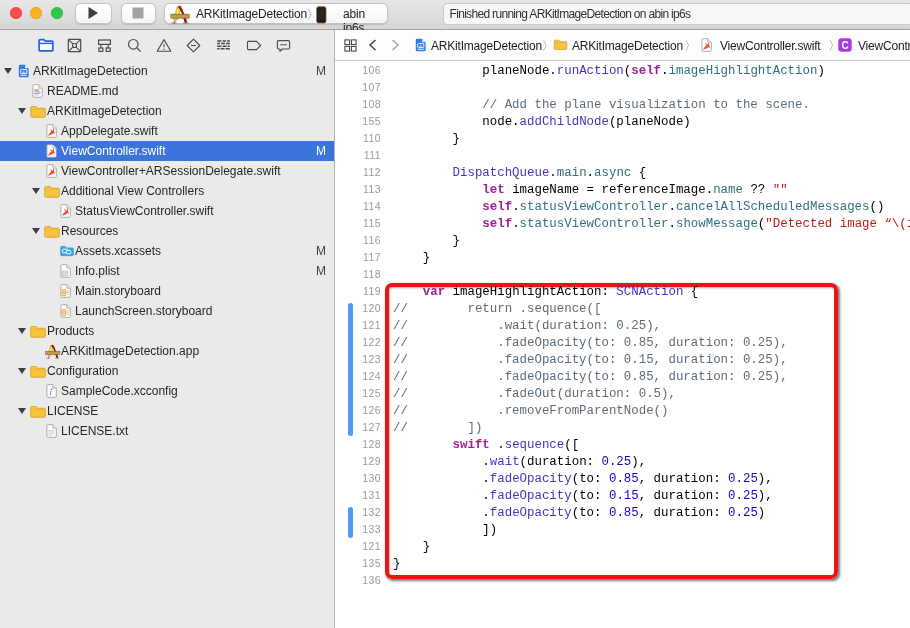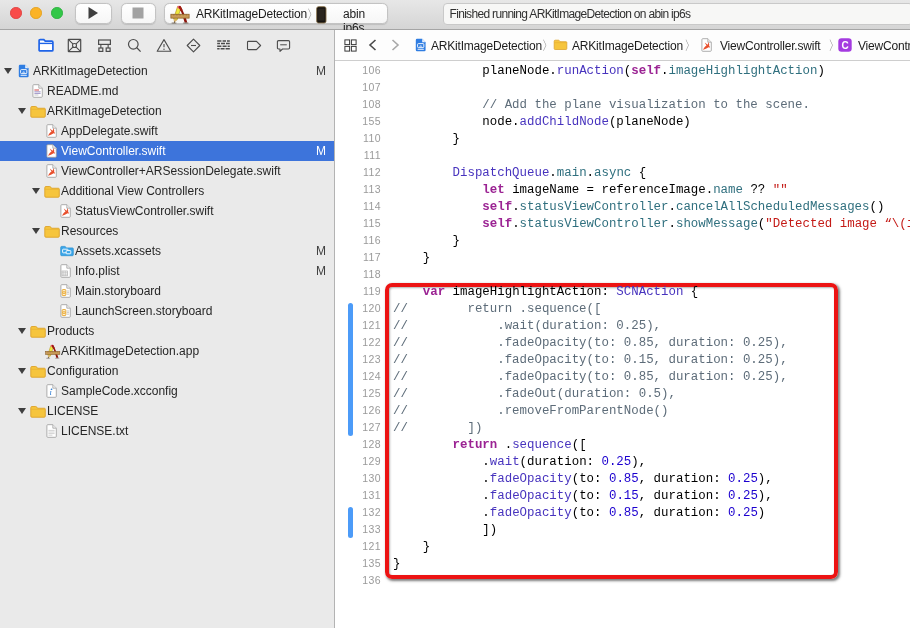--- a/index.html
+++ b/index.html
@@ -445,21 +445,21 @@
           <span class="cd" style="top:292.2px"><span class="cm">//            .fadeOpacity(to: 0.15, duration: 0.25),</span></span>
 <span class="num" style="top:309px">124</span>
           <span class="cd" style="top:309.2px"><span class="cm">//            .fadeOpacity(to: 0.85, duration: 0.25),</span></span>
 <span class="num" style="top:326px">125</span>
           <span class="cd" style="top:326.2px"><span class="cm">//            .fadeOut(duration: 0.5),</span></span>
 <span class="num" style="top:343px">126</span>
           <span class="cd" style="top:343.2px"><span class="cm">//            .removeFromParentNode()</span></span>
 <span class="num" style="top:360px">127</span>
           <span class="cd" style="top:360.2px"><span class="cm">//        ])</span></span>
 <span class="num" style="top:377px">128</span>
-          <span class="cd" style="top:377.2px">        <span class="kw">return</span> .<span class="sdk">sequence</span>([</span>
+          <span class="cd" style="top:377.2px">        <span class="kw">swift</span> .<span class="sdk">sequence</span>([</span>
 <span class="num" style="top:394px">129</span>
           <span class="cd" style="top:394.2px">            .<span class="sdk">wait</span>(duration: <span class="nm">0.25</span>),</span>
 <span class="num" style="top:411px">130</span>
           <span class="cd" style="top:411.2px">            .<span class="sdk">fadeOpacity</span>(to: <span class="nm">0.85</span>, duration: <span class="nm">0.25</span>),</span>
 <span class="num" style="top:428px">131</span>
           <span class="cd" style="top:428.2px">            .<span class="sdk">fadeOpacity</span>(to: <span class="nm">0.15</span>, duration: <span class="nm">0.25</span>),</span>
 <span class="num" style="top:445px">132</span>
           <span class="cd" style="top:445.2px">            .<span class="sdk">fadeOpacity</span>(to: <span class="nm">0.85</span>, duration: <span class="nm">0.25</span>)</span>
 <span class="num" style="top:462px">133</span>
           <span class="cd" style="top:462.2px">            ])</span>

